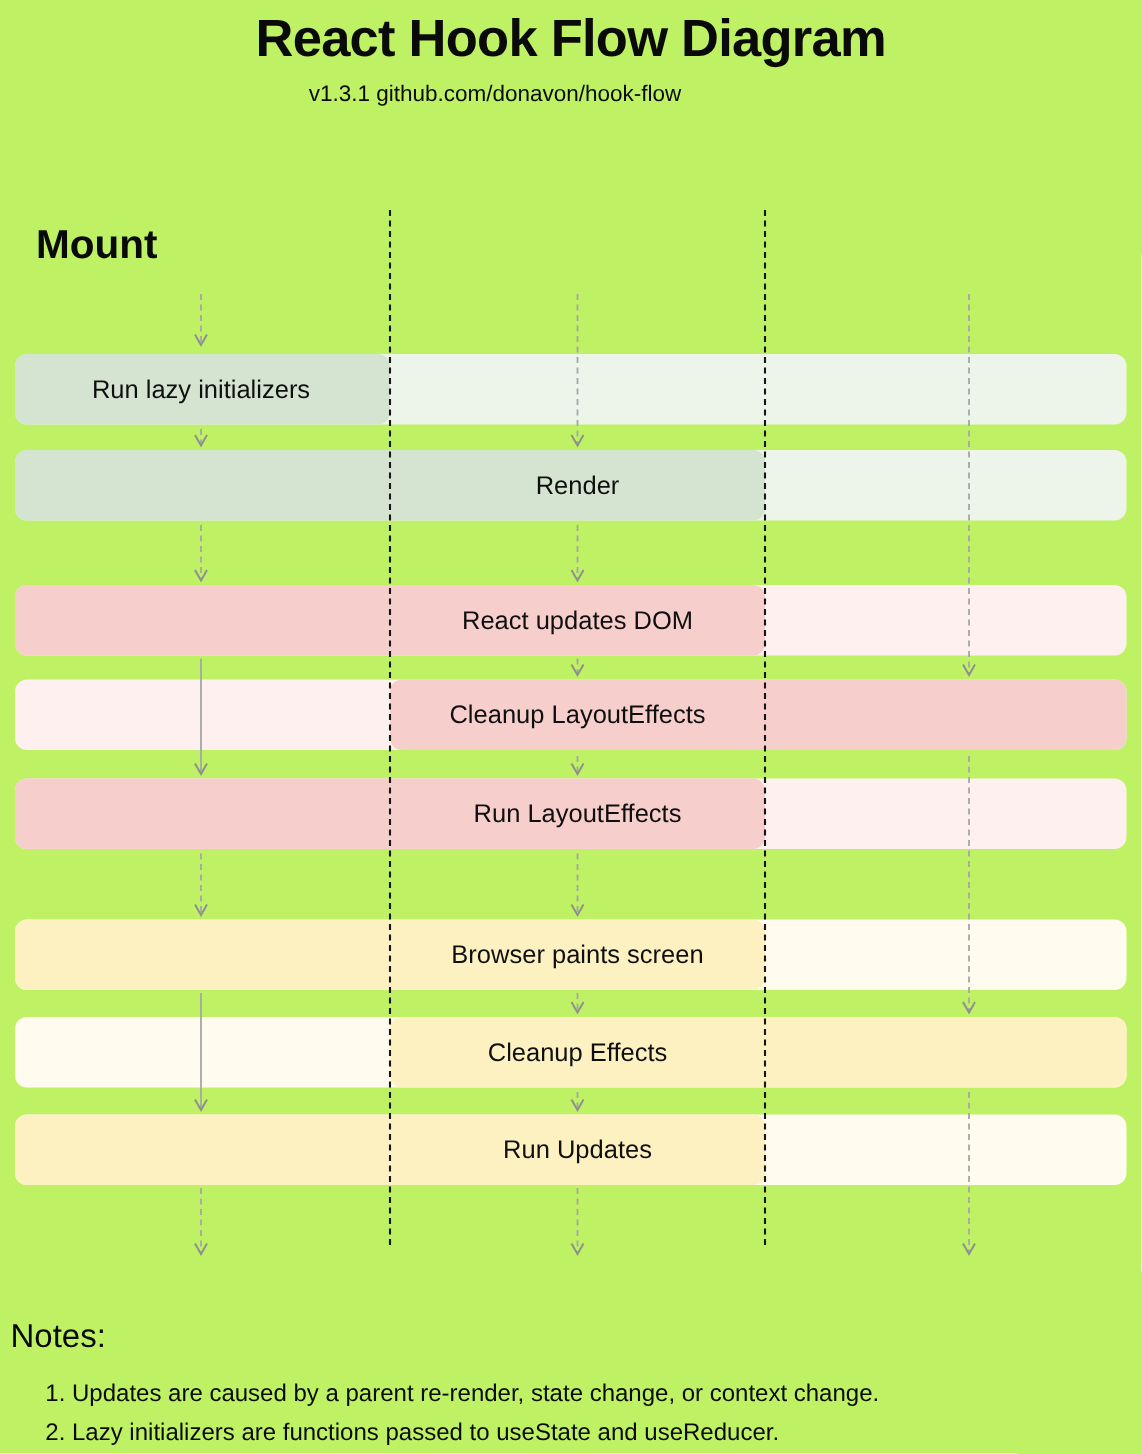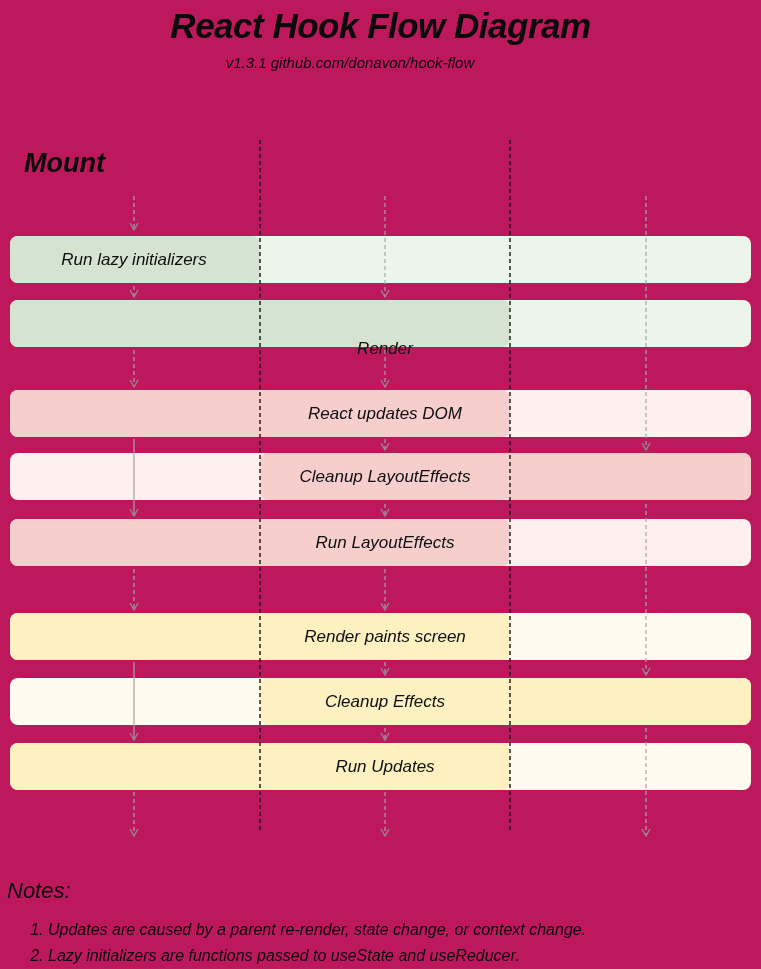--- a/index.html
+++ b/index.html
@@ -1,26 +1,26 @@
 <!DOCTYPE html>
 <html><head>
 <meta charset="utf-8">
 <style>
   html,body{margin:0;padding:0;background:#ffffff;}
   #canvas{
-    position:relative;width:761px;height:969px;overflow:hidden;background:#be185d;
-    font-family:"Liberation Sans","DejaVu Sans",sans-serif;color:#111;font-style:italic;
+    position:relative;width:761px;height:969px;overflow:hidden;background:#bef264;
+    font-family:"Liberation Sans","DejaVu Sans",sans-serif;color:#111;
   }
   .title{
     position:absolute;top:6px;left:0;width:761px;text-align:center;
     font-size:35px;font-weight:bold;letter-spacing:-0.5px;color:#0a0a0a;
   }
   .subtitle{
     position:absolute;top:54px;left:0;width:660px;text-align:center;
-    font-size:15px;color:#0a0a0a;padding-left:20px;
+    font-size:15px;color:#0a0a0a;
   }
   .col-header{
     position:absolute;top:148px;width:220px;text-align:left;
     font-size:27px;font-weight:bold;color:#0a0a0a;
   }
   .col-header.mount{left:24px;}
   .col-header.update{left:275px;}
   .col-header.unmount{left:524px;}
   .row-light,.row-dark{
     position:absolute;height:47px;border-radius:8px;
@@ -48,33 +48,33 @@
   <div class="subtitle">v1.3.1 github.com/donavon/hook-flow</div>
 
   <div class="col-header mount">Mount</div>
 
   <div id="rows-layer">
       <div class="row-light" style="top: 236px; left: 10px; width: 741px; background: rgb(237, 244, 234);"></div>
       <div class="row-dark" style="top: 236px; left: 10px; width: 250px; background: rgb(213, 228, 209);"></div>
       <div class="row-label" style="top: 236px; left: -36px;">Run lazy initializers</div>
       <div class="row-light" style="top: 300px; left: 10px; width: 741px; background: rgb(237, 244, 234);"></div>
       <div class="row-dark" style="top: 300px; left: 10px; width: 500px; background: rgb(213, 228, 209);"></div>
-      <div class="row-label" style="top: 300px; left: 215px; margin-top: 25px;">Render</div>
+      <div class="row-label" style="top: 300px; left: 215px;">Render</div>
       <div class="row-light" style="top: 390px; left: 10px; width: 741px; background: rgb(253, 240, 239);"></div>
       <div class="row-dark" style="top: 390px; left: 10px; width: 500px; background: rgb(246, 206, 204);"></div>
       <div class="row-label" style="top: 390px; left: 215px;">React updates DOM</div>
       <div class="row-light" style="top: 453px; left: 10px; width: 741px; background: rgb(253, 240, 239);"></div>
       <div class="row-dark" style="top: 453px; left: 260px; width: 491px; background: rgb(246, 206, 204);"></div>
       <div class="row-label" style="top: 453px; left: 215px;">Cleanup LayoutEffects</div>
       <div class="row-light" style="top: 519px; left: 10px; width: 741px; background: rgb(253, 240, 239);"></div>
       <div class="row-dark" style="top: 519px; left: 10px; width: 500px; background: rgb(246, 206, 204);"></div>
       <div class="row-label" style="top: 519px; left: 215px;">Run LayoutEffects</div>
       <div class="row-light" style="top: 613px; left: 10px; width: 741px; background: rgb(255, 251, 238);"></div>
       <div class="row-dark" style="top: 613px; left: 10px; width: 500px; background: rgb(253, 240, 193);"></div>
-      <div class="row-label" style="top: 613px; left: 215px;">Render paints screen</div>
+      <div class="row-label" style="top: 613px; left: 215px;">Browser paints screen</div>
       <div class="row-light" style="top: 678px; left: 10px; width: 741px; background: rgb(255, 251, 238);"></div>
       <div class="row-dark" style="top: 678px; left: 260px; width: 491px; background: rgb(253, 240, 193);"></div>
       <div class="row-label" style="top: 678px; left: 215px;">Cleanup Effects</div>
       <div class="row-light" style="top: 743px; left: 10px; width: 741px; background: rgb(255, 251, 238);"></div>
       <div class="row-dark" style="top: 743px; left: 10px; width: 500px; background: rgb(253, 240, 193);"></div>
       <div class="row-label" style="top: 743px; left: 215px;">Run Updates</div>
     </div>
 
   <svg id="overlay" width="761" height="969">
       <line x1="260" y1="140" x2="260" y2="831" stroke="#151515" stroke-width="1.4" stroke-dasharray="4 3"></line>

